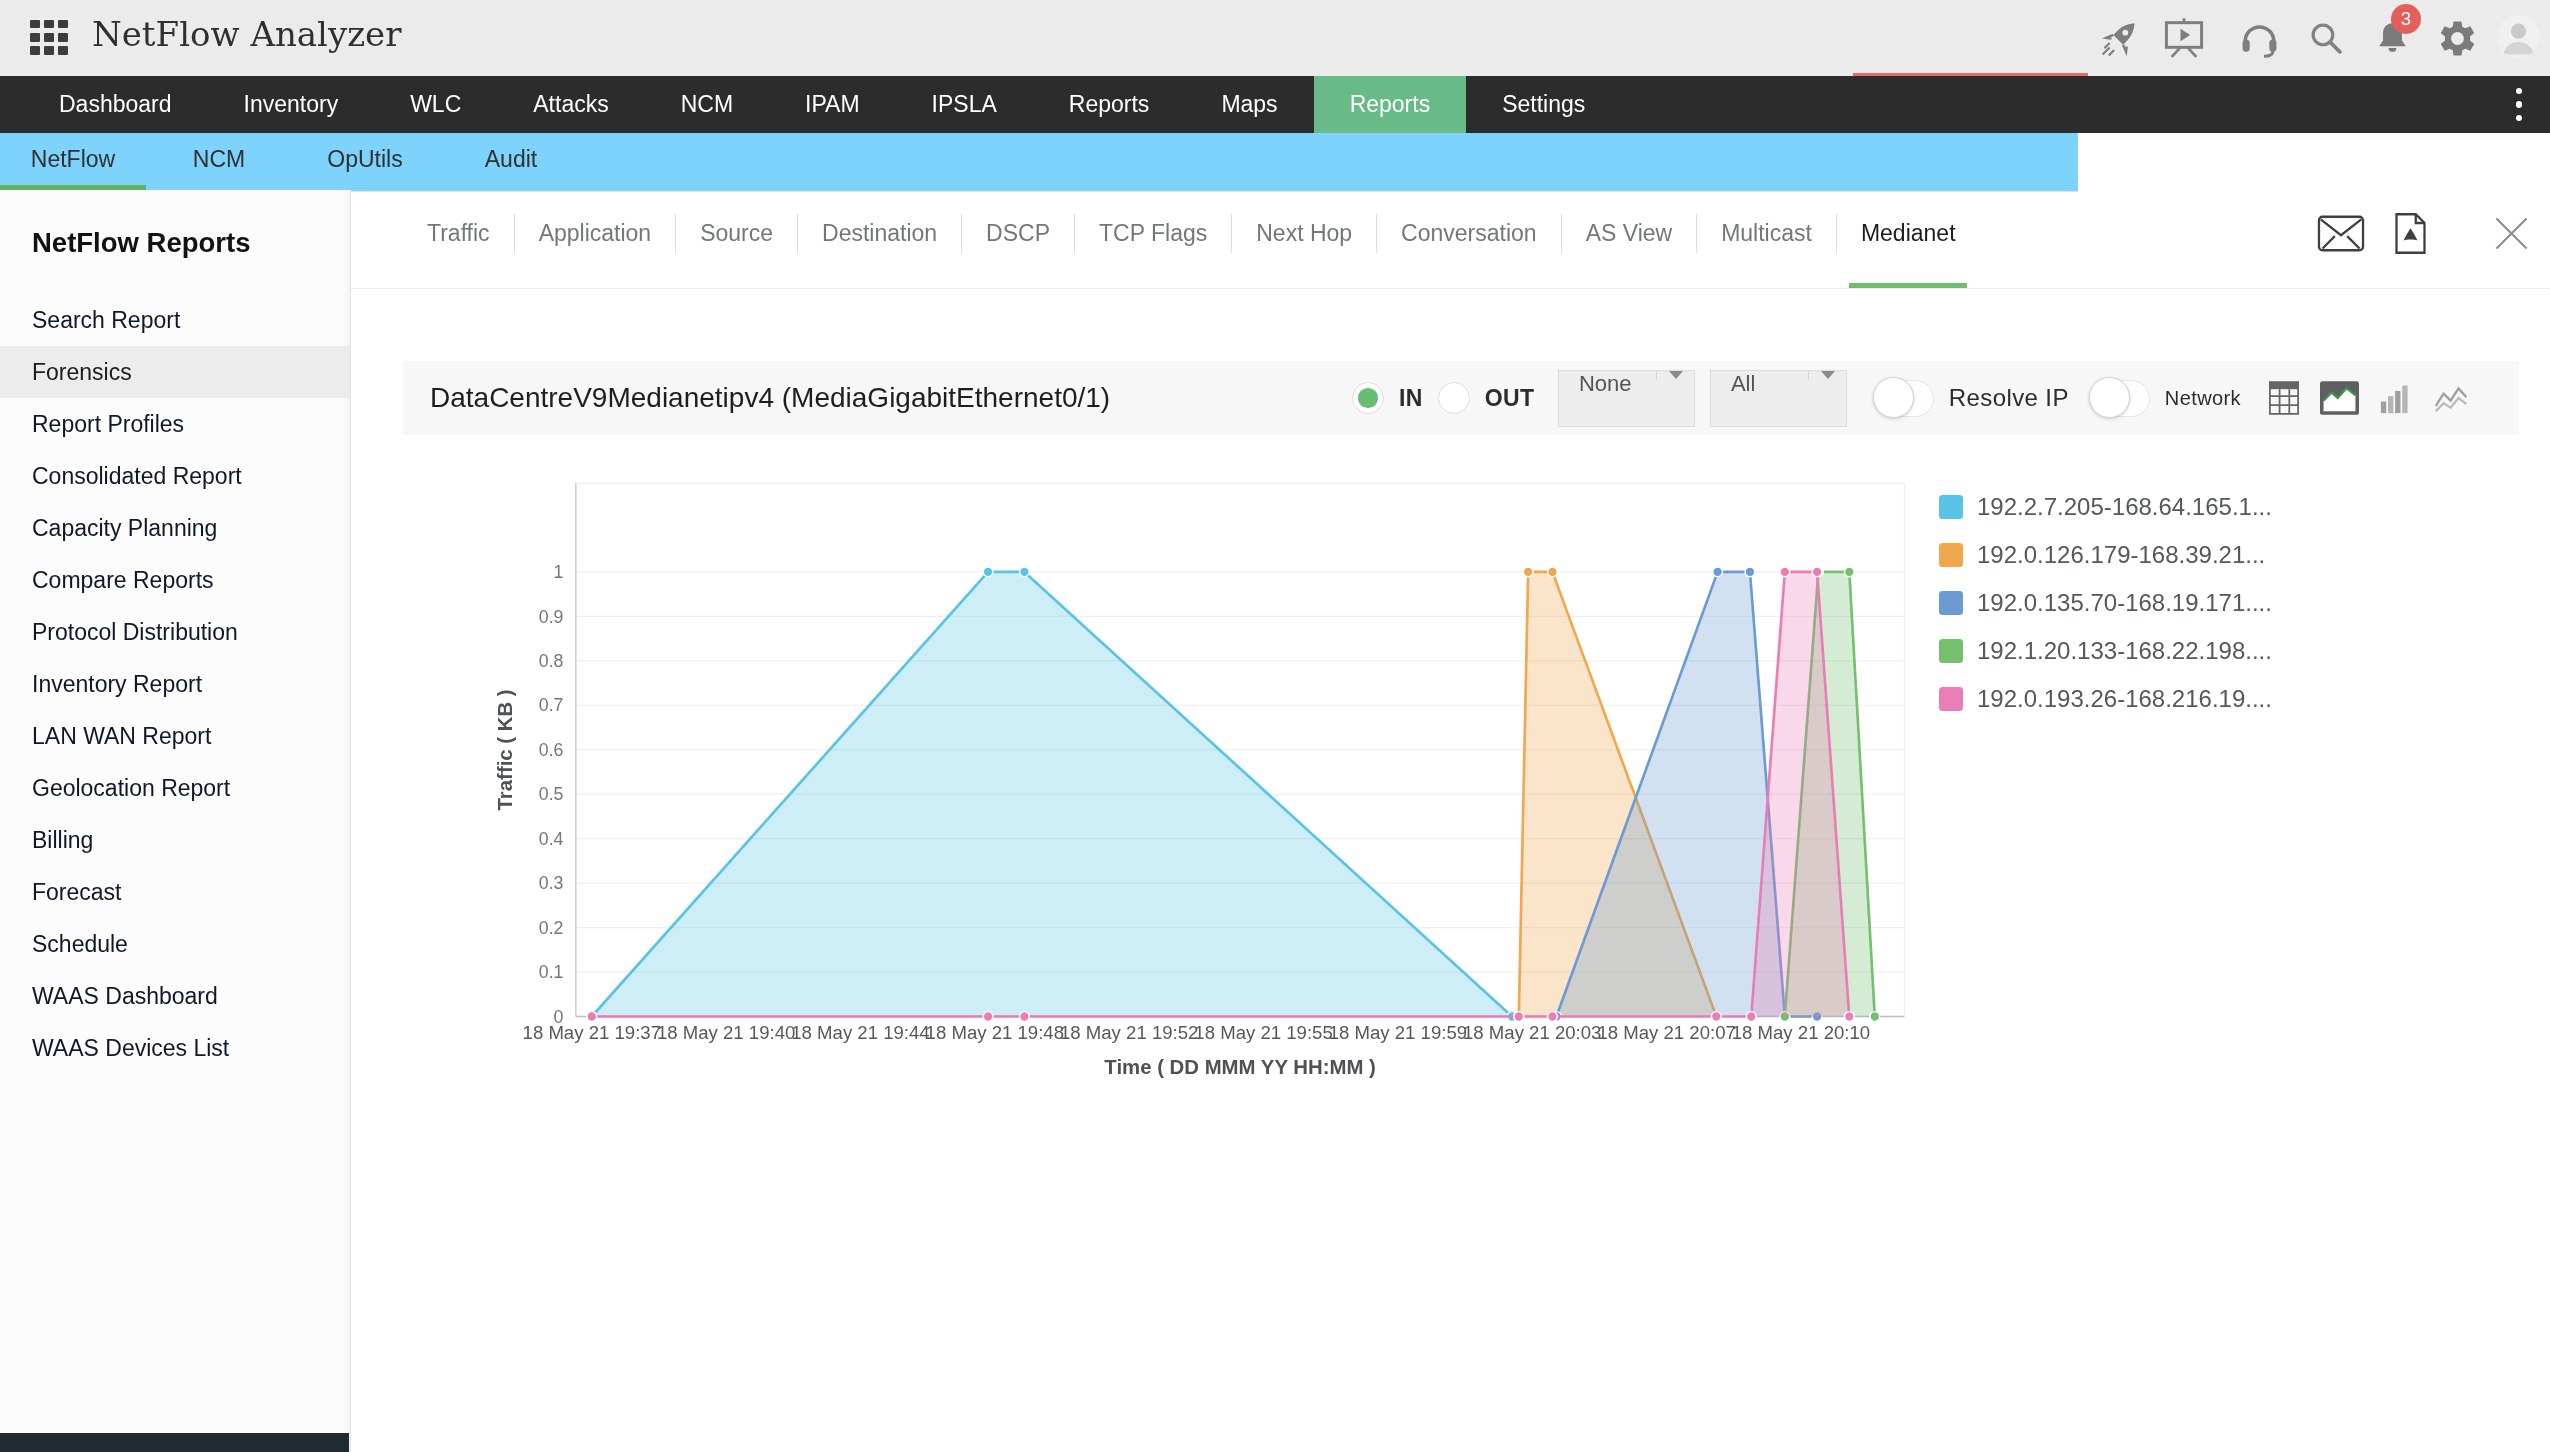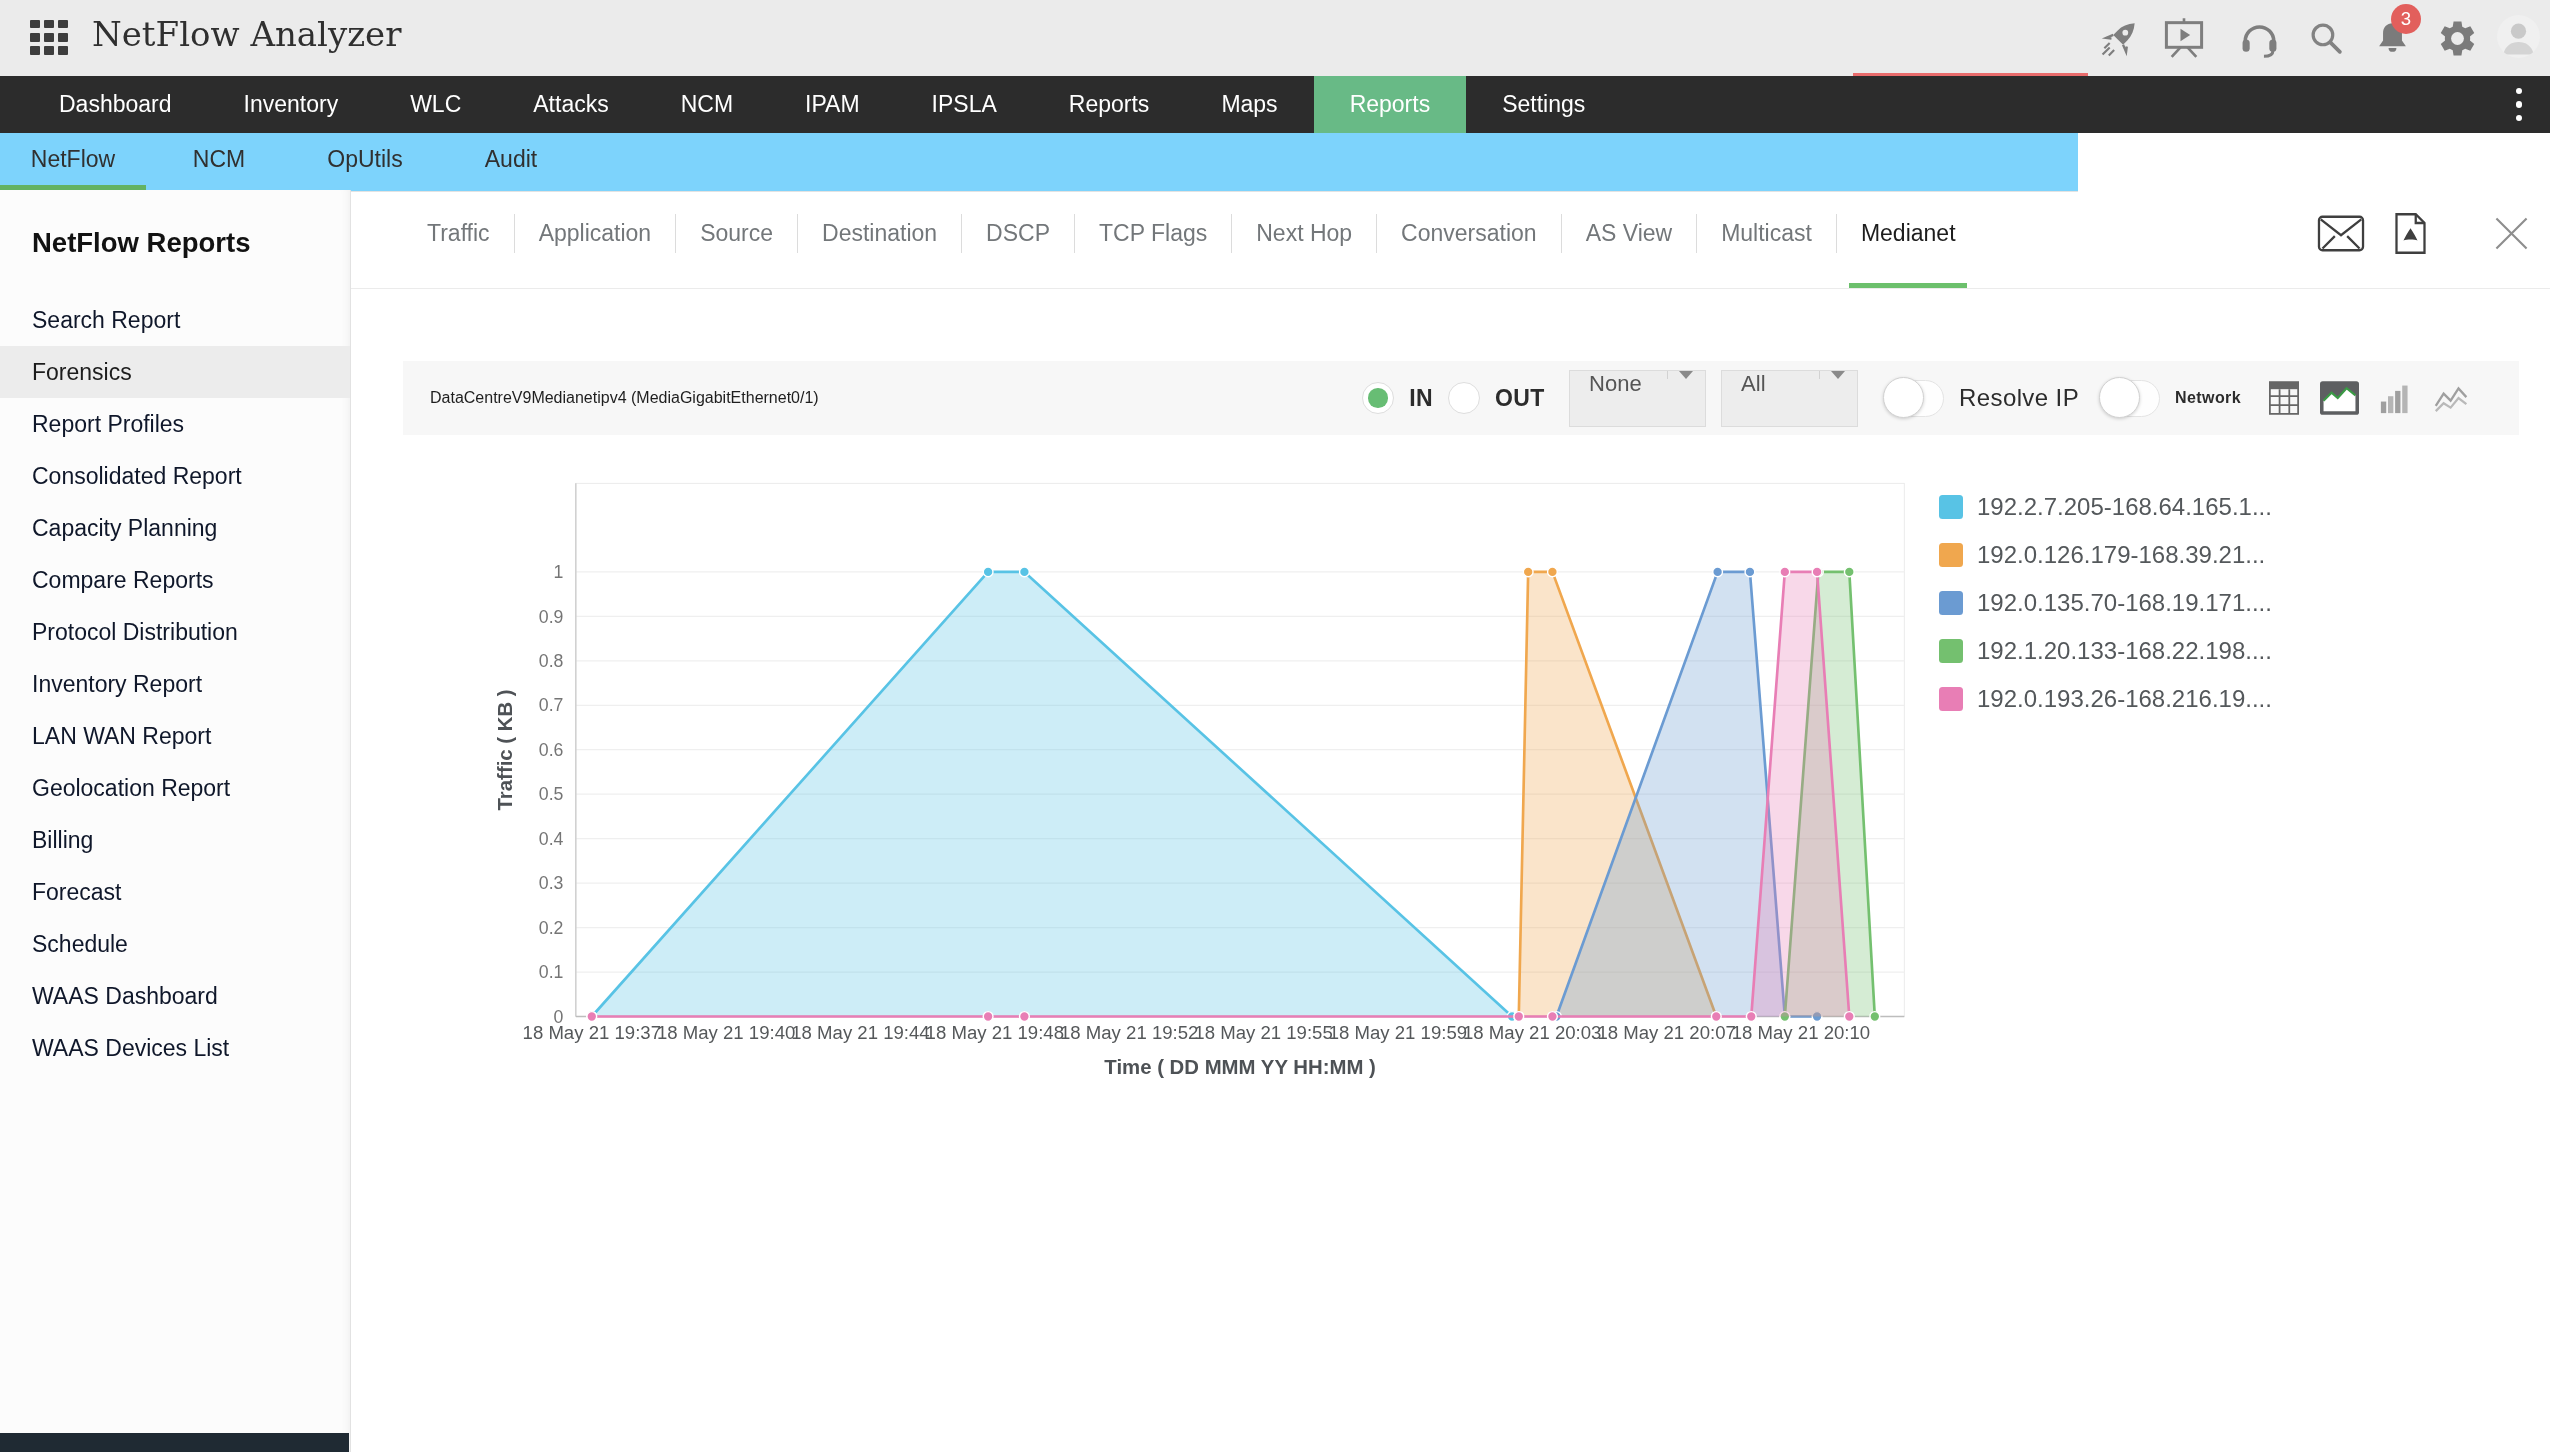--- a/index.html
+++ b/index.html
@@ -48,21 +48,21 @@
   .tab{font-size:23px;color:#73777a;padding:0 24px;height:39px;display:flex;align-items:center;
     cursor:pointer;position:relative;white-space:nowrap}
   .tab + .tab{border-left:0.9px solid #dcdcdc}
   .tab.active{color:#1d1d1d}
   .tab.active::after{content:"";position:absolute;left:12.4px;right:12.4px;bottom:-35px;height:4.4px;background:#6cc06c}
   .content-divider{left:351px;top:288px;width:2200px;height:0.9px;background:#ebebeb}
   .top-icon{top:211px;width:48px;height:44px;display:flex;align-items:center;justify-content:center;cursor:pointer}
 
   
   .strip{left:403px;top:361px;width:2116px;height:74px;background:#f7f7f7}
-  .report-title{left:430px;top:361px;height:74px;display:flex;align-items:center;font-size:16px;color:#1e1e1e}
+  .report-title{left:430px;top:361px;height:74px;display:flex;align-items:center;font-size:28px;color:#1e1e1e}
   .controls{right:78px;top:361px;height:74px;display:flex;align-items:center;gap:15px}
   .radio{width:32px;height:32px;border-radius:50%;background:#fff;border:1.8px solid #dedede;
     display:flex;align-items:center;justify-content:center;cursor:pointer;box-sizing:border-box}
   .radio .dot{width:19.5px;height:19.5px;border-radius:50%;background:transparent}
   .radio.checked .dot{background:#67bd74}
   .ctl-label{font-size:23px;font-weight:bold;color:#2c2c2c;letter-spacing:0.4px}
   .dropdown{height:55px;background:#ededed;border:0.9px solid #dcdcdc;display:flex;align-items:flex-start;cursor:pointer}
   .dropdown .val{display:flex;align-items:center;padding:0 19.5px;font-size:22px;color:#555;min-width:58px}
   .dropdown .arr{width:37px;border-left:0.9px solid #d2d2d2;display:flex;align-items:center;justify-content:center}
   .dropdown .arr::after{content:"";border-left:7px solid transparent;border-right:7px solid transparent;border-top:8.9px solid #8a8a8a}
@@ -252,21 +252,21 @@
     <span class="val">All</span>
     <span class="arr"></span>
   </span>
   <span class="toggle" style="margin-left:12.4px">
       <span class="knob"></span>
     </span>
   <span class="ctl-label" style="font-weight:normal;font-size:24px">Resolve IP</span>
   <span class="toggle" style="margin-left:7px">
       <span class="knob"></span>
     </span>
-  <span class="ctl-label" style="font-weight:bold;font-size:16px">Network</span>
+  <span class="ctl-label" style="font-weight:normal;font-size:20px">Network</span>
   <span class="ct-icon" style="margin-left:7px">
     <svg width="30" height="34" viewBox="0 0 34 38">
       <rect x="1" y="1" width="32" height="36" fill="none" stroke="#666" stroke-width="2"></rect>
       <rect x="1" y="1" width="32" height="8" fill="#666"></rect>
       <path d="M1 17h32M1 27h32M12 9v28M23 9v28" stroke="#666" stroke-width="2"></path>
     </svg>
   </span>
   <span class="ct-icon">
     <svg width="39" height="34" viewBox="0 0 44 38">
       <rect x="0" y="0" width="44" height="38" rx="3" fill="#5d5f61"></rect>

